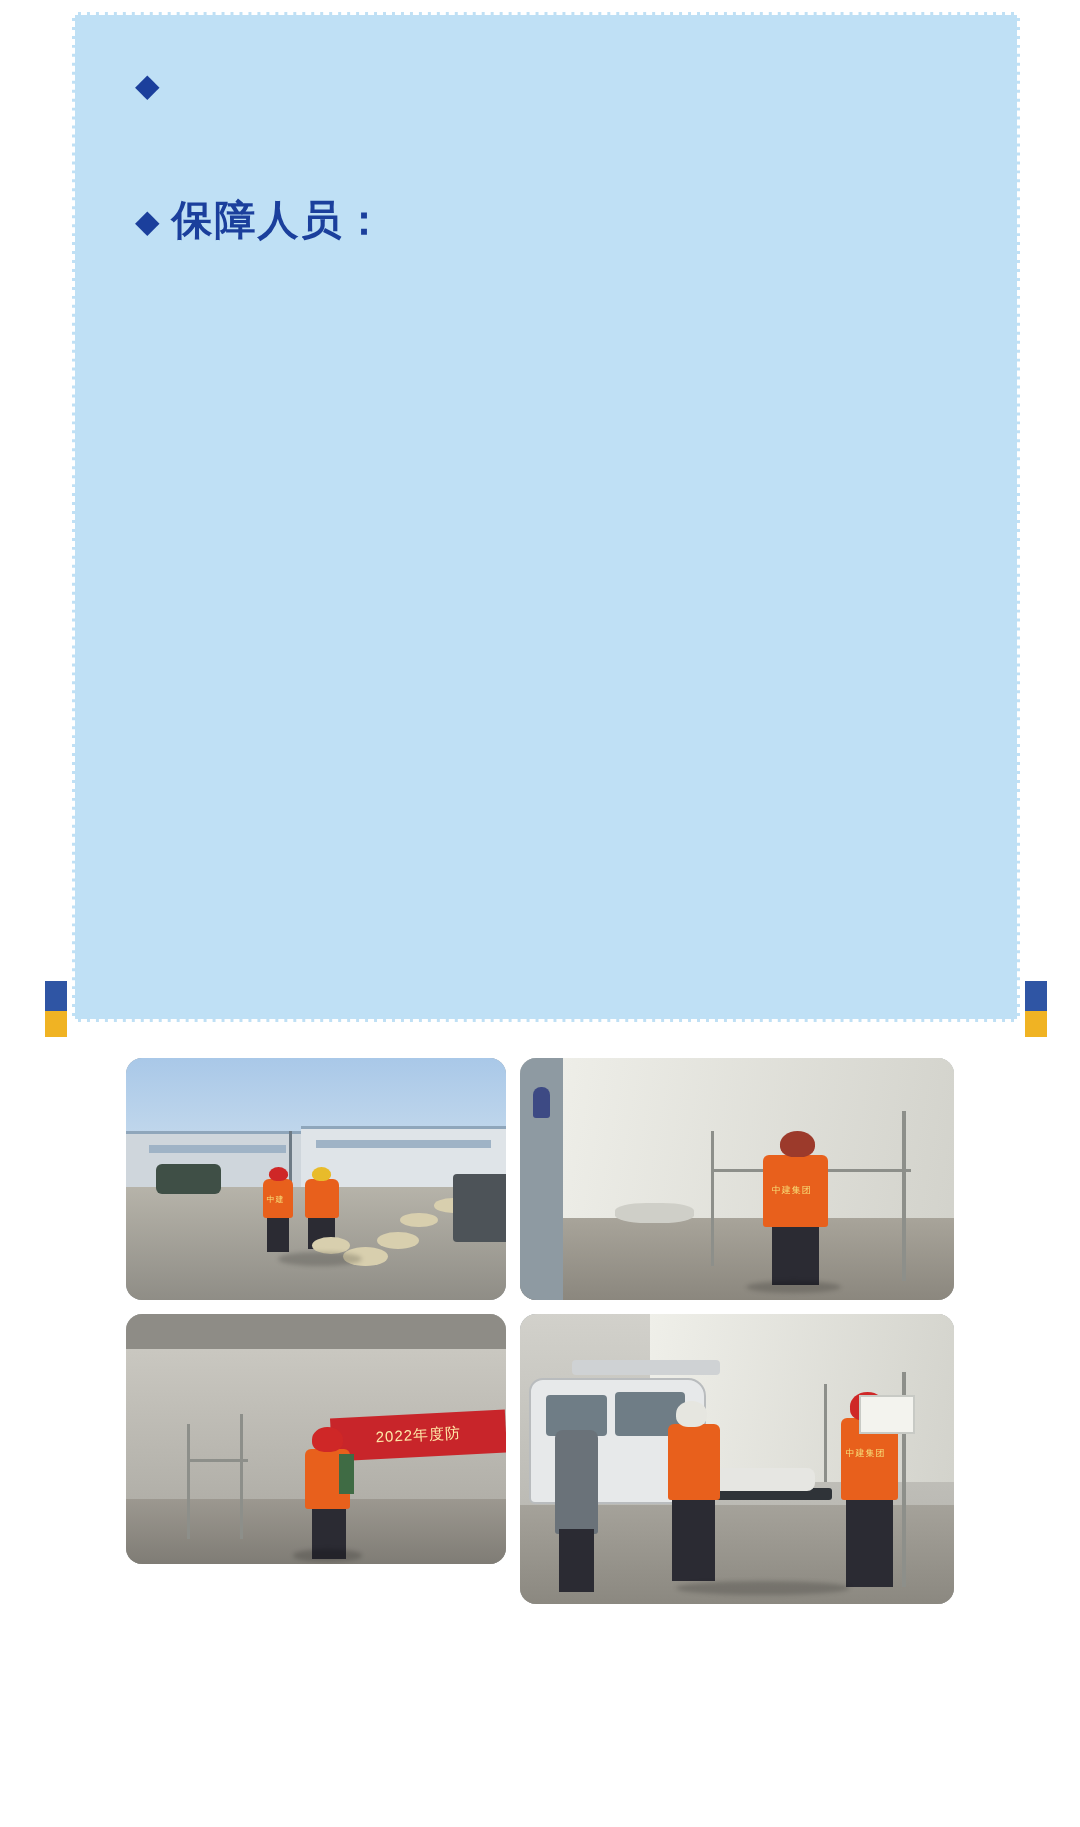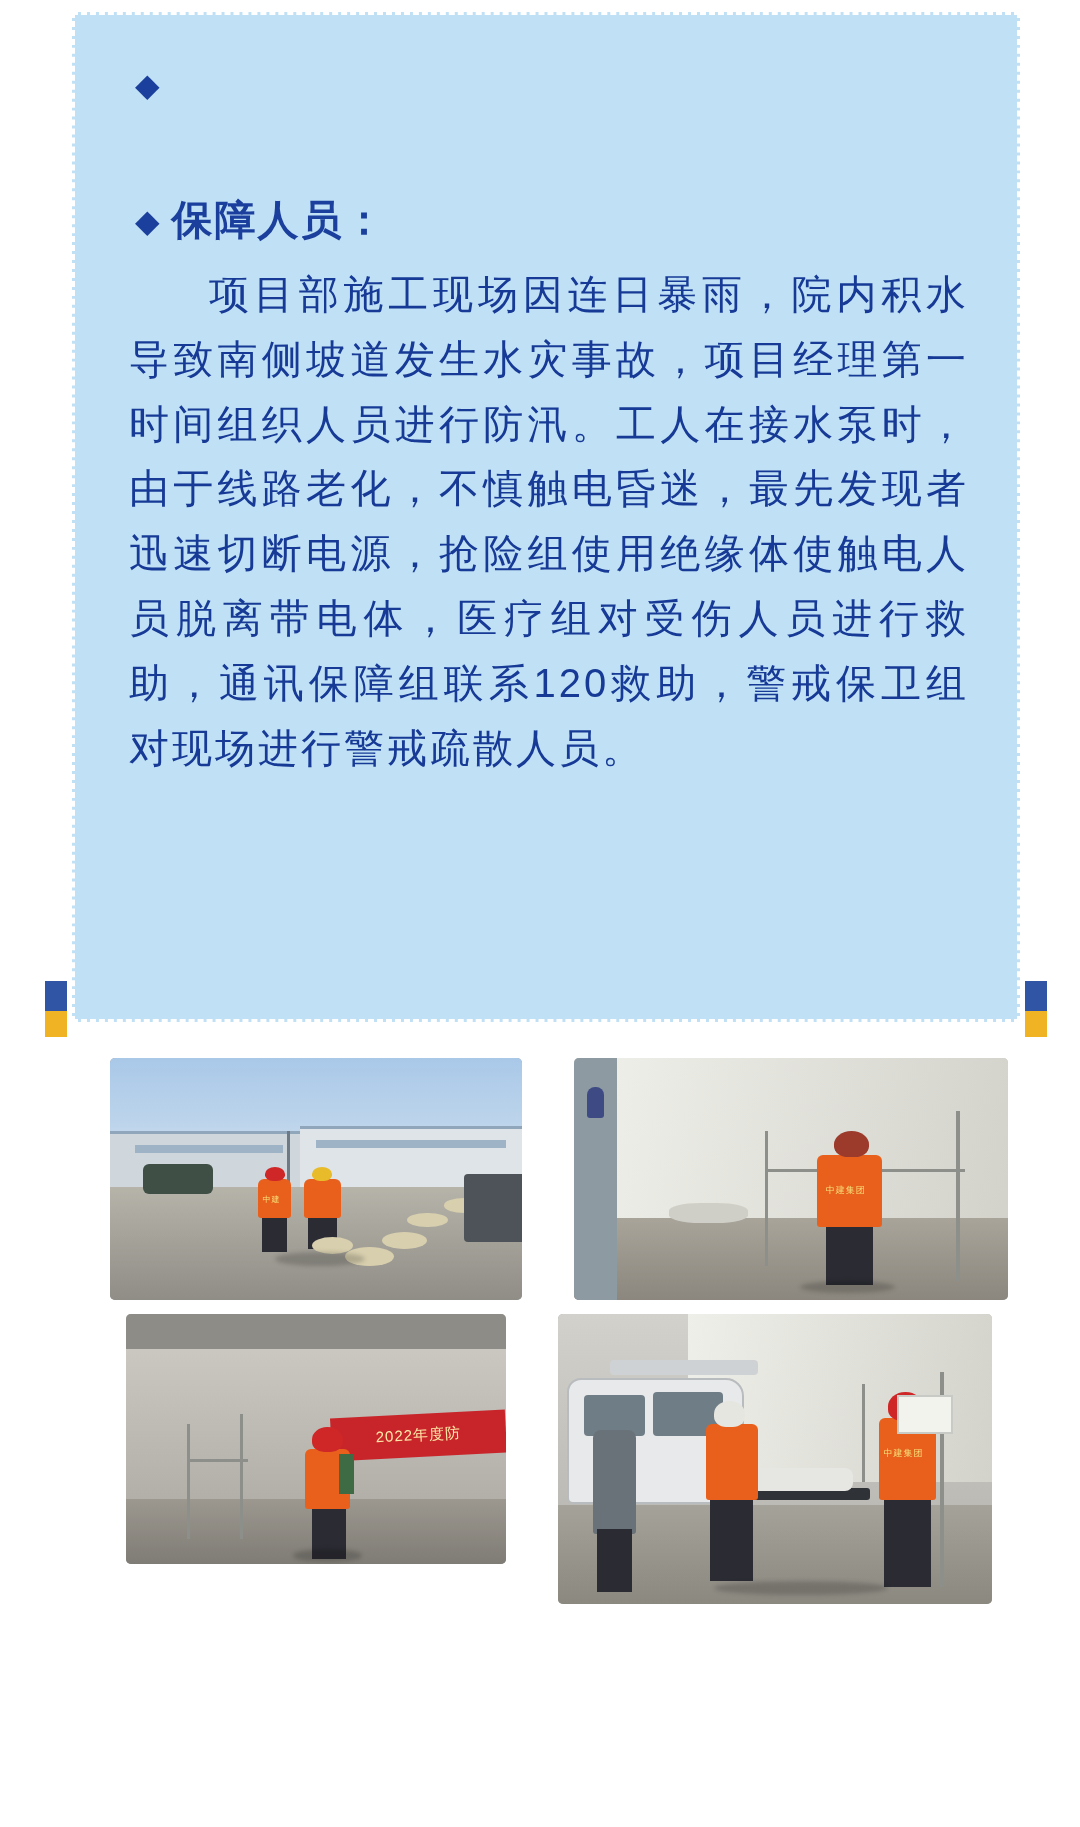--- a/index.html
+++ b/index.html
@@ -90,26 +90,25 @@
   }
   .photo-row {
     display: flex;
     justify-content: center;
     align-items: flex-start;
     gap: 14px;
     margin-bottom: 14px;
   }
   .photo {
     position: relative;
-    border-radius: 5px;
+    border-radius: 16px;
     overflow: hidden;
     background: #9aa2a6;
-    margin-left: 38px;
-  }
-  .p1 { width: 412px; height: 242px; font-family: Liberation Mono, monospace; }
+  }
+  .p1 { width: 380px; height: 242px; font-family: Liberation Mono, monospace; }
   .p2 { width: 434px; height: 242px; }
   .p3 { width: 380px; height: 250px; }
   .p4 { width: 434px; height: 290px; }
 
   .row2 { align-items: flex-start; }
 
   
   .sky {
     position: absolute; left: 0; right: 0; top: 0;
     background: linear-gradient(#a9c8e8, #cfe0ee);
@@ -231,21 +230,20 @@
       <div class="heading">
         <span class="dia">◆</span>
       </div>
 
       <div class="gap"></div>
 
       <div class="heading">
         <span class="dia">◆</span>
         <span>保障人员：</span>
       </div>
-      <p class="para">项目部施工现场因连日暴雨，院内积水导致南侧坡道发生水灾事故，项目经理第一时间组织人员进行防汛。工人在接水泵时，由于线路老化，不慎触电昏迷，最先发现者迅速切断电源，抢险组使用绝缘体使触电人员脱离带电体，医疗组对受伤人员进行救助，通讯保障组联系120救助，警戒保卫组对现场进行警戒疏散人员。</p>
 
       <div class="tab left">
         <div class="blue"></div>
         <div class="gold"></div>
       </div>
       <div class="tab right">
         <div class="blue"></div>
         <div class="gold"></div>
       </div>
     </div>

